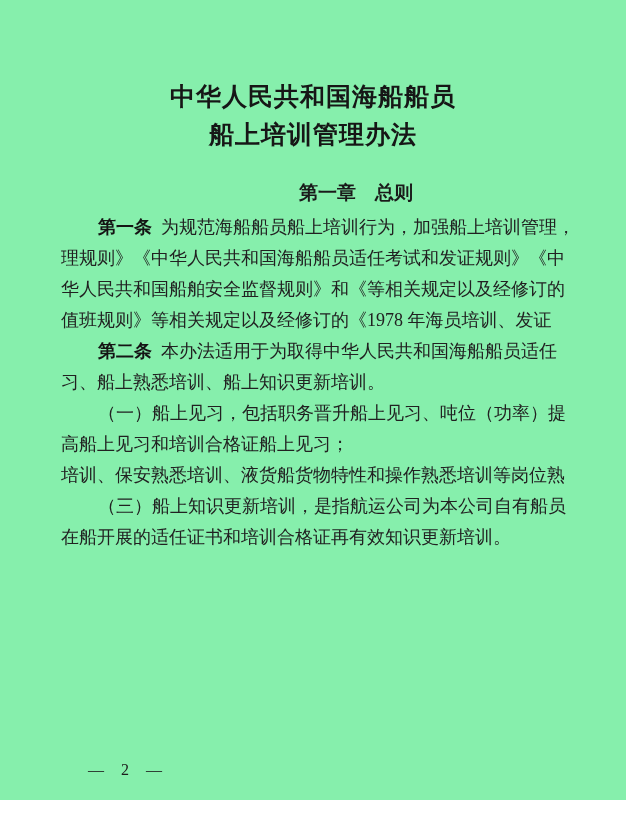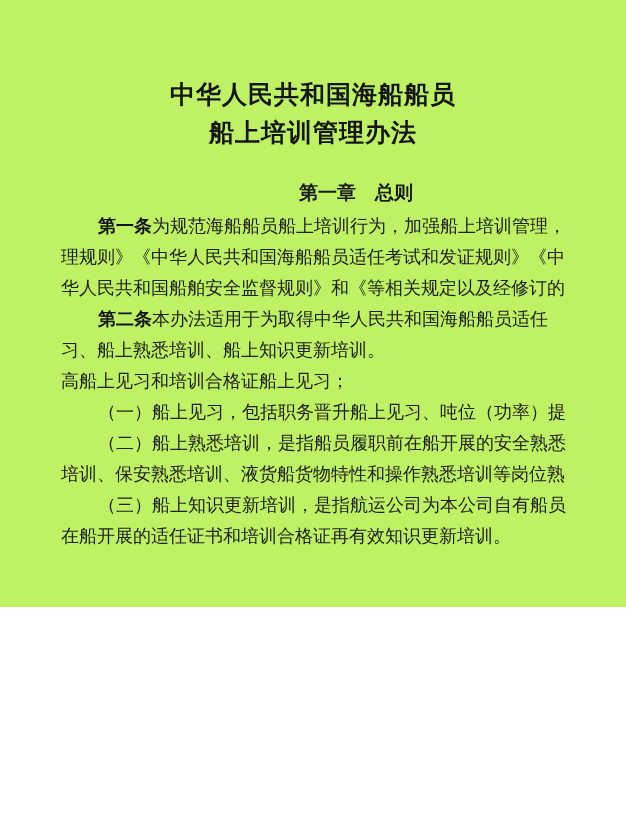--- a/index.html
+++ b/index.html
@@ -3,24 +3,24 @@
 <meta charset="utf-8">
 <style>
   html, body {
     margin: 0;
     padding: 0;
     background: #ffffff;
   }
   .page {
     position: relative;
     width: 626px;
-    height: 607px;
-    background: #bef264;
+    height: 800px;
+    background: #86efac;
     overflow: hidden;
-    font-family: Liberation Mono, monospace;
+    font-family: Liberation Serif, serif;
     color: #1d1d1d;
   }
   .doc-title {
     position: absolute;
     top: 78px;
     left: 0;
     width: 626px;
     text-align: center;
     font-size: 25px;
     font-weight: bold;
@@ -51,21 +51,21 @@
   .line {
     height: 31px;
     white-space: nowrap;
     text-align: justify;
   }
   .line.indent {
     padding-left: 37px;
   }
   .lead {
     font-weight: bold;
-    margin-right: 0;
+    margin-right: 9px;
     color: #141414;
   }
   .footer {
     position: absolute;
     top: 761px;
     left: 88px;
     font-size: 16px;
     color: #1d1d1d;
     letter-spacing: 0;
   }
@@ -87,25 +87,25 @@
     <div>中华人民共和国海船船员</div>
     <div>船上培训管理办法</div>
   </div>
 
   <div class="chapter-heading">第一章　总则</div>
 
   <div class="body-text">
     <div class="line indent"><span class="lead">第一条</span><span>为规范海船船员船上培训行为，加强船上培训管理，</span></div>
     <div class="line"><span>理规则》《中华人民共和国海船船员适任考试和发证规则》《中</span></div>
     <div class="line"><span>华人民共和国船舶安全监督规则》和《等相关规定以及经修订的</span></div>
+    <div class="line"><span>值班规则》等相关规定以及经修订的《1978 年海员培训、发证</span></div>
     <div class="line indent"><span class="lead">第二条</span><span>本办法适用于为取得中华人民共和国海船船员适任</span></div>
     <div class="line"><span>习、船上熟悉培训、船上知识更新培训。</span></div>
+    <div class="line indent"><span>（一）船上见习，包括职务晋升船上见习、吨位（功率）提</span></div>
     <div class="line"><span>高船上见习和培训合格证船上见习；</span></div>
-    <div class="line indent"><span>（一）船上见习，包括职务晋升船上见习、吨位（功率）提</span></div>
-    <div class="line indent"><span>（二）船上熟悉培训，是指船员履职前在船开展的安全熟悉</span></div>
     <div class="line"><span>培训、保安熟悉培训、液货船货物特性和操作熟悉培训等岗位熟</span></div>
     <div class="line indent"><span>（三）船上知识更新培训，是指航运公司为本公司自有船员</span></div>
     <div class="line"><span>在船开展的适任证书和培训合格证再有效知识更新培训。</span></div>
   </div>
 
   <div class="footer">
     <span class="dash">—</span><span class="pnum">2</span><span class="dash">—</span>
   </div>
 
 </div>

